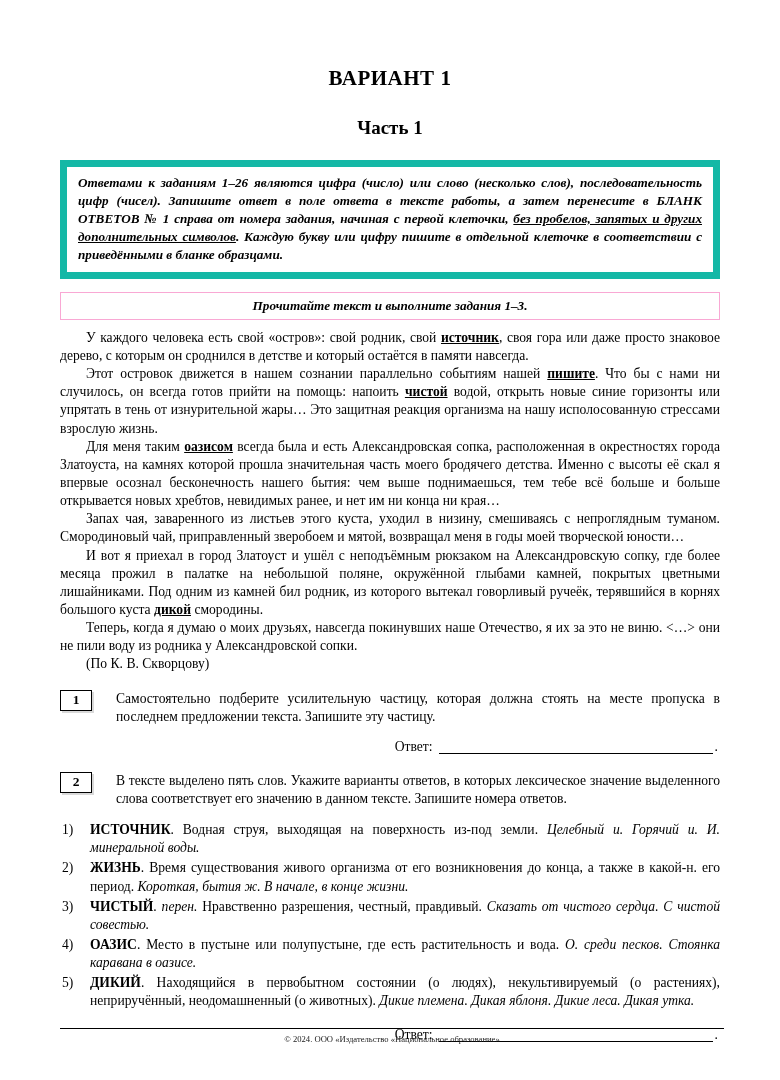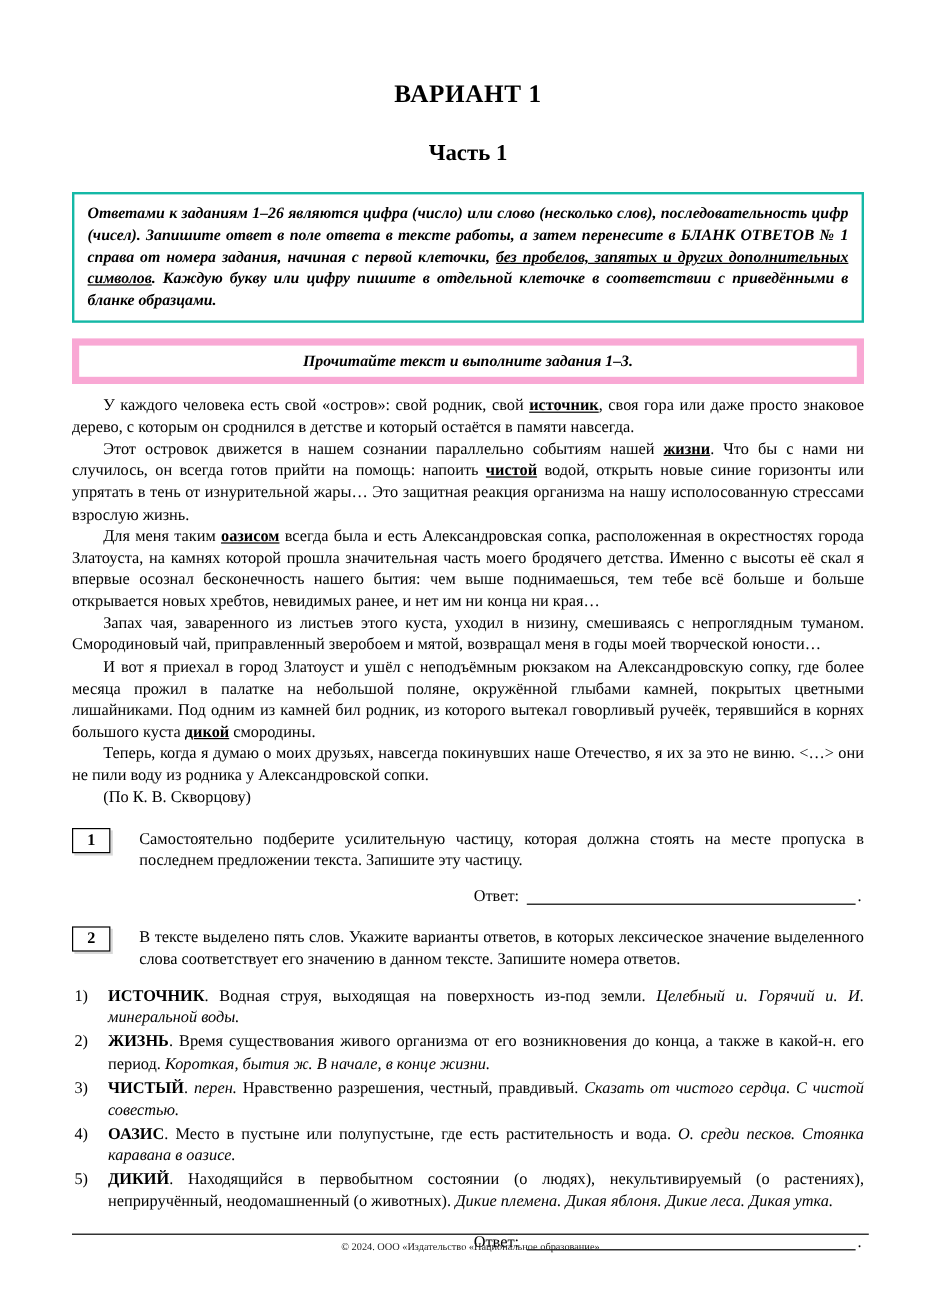--- a/index.html
+++ b/index.html
@@ -35,38 +35,38 @@
   .part-title {
     text-align: center;
     font-size: 19px;
     font-weight: bold;
     margin: 0;
     padding-top: 26px;
   }
 
   
   .instr-box {
-    border: 2px solid #14b8a6;
+    border: 7px solid #14b8a6;
     margin-top: 21px;
     padding: 7px 11px 8px 11px;
     box-sizing: border-box;
   }
   .instr-box p {
     margin: 0;
     font-style: italic;
     font-weight: bold;
     font-size: 13.2px;
     line-height: 1.36;
     text-align: justify;
     text-justify: inter-word;
   }
   .instr-box .u { text-decoration: underline; }
 
   .read-box {
-    border: 6px solid #f9a8d4;
+    border: 1px solid #f9a8d4;
     margin-top: 13px;
     padding: 4px 10px 5px 10px;
     box-sizing: border-box;
     text-align: center;
   }
   .read-box p {
     margin: 0;
     font-style: italic;
     font-weight: bold;
     font-size: 13.2px;
@@ -205,21 +205,21 @@
     <p><span>Ответами к заданиям 1–26 являются цифра (число) или слово (несколько слов), последовательность цифр (чисел). Запишите ответ в поле ответа в тексте работы, а затем перенесите в БЛАНК ОТВЕТОВ № 1 справа от номера задания, начиная с первой клеточки, </span><span class="u">без пробелов, запятых и других дополнительных символов</span><span>. Каждую букву или цифру пишите в отдельной клеточке в соответствии с приведёнными в бланке образцами.</span></p>
   </div>
 
   <div class="read-box">
     <p>Прочитайте текст и выполните задания 1–3.</p>
   </div>
 
   <div class="passage">
     <div id="passage-paragraphs">
         <p><span>У каждого человека есть свой «остров»: свой родник, свой </span><b>источник</b><span>, своя гора или даже просто знаковое дерево, с которым он сроднился в детстве и который остаётся в памяти навсегда.</span></p>
-        <p><span>Этот островок движется в нашем сознании параллельно событиям нашей </span><b>жизни</b><span>. Что бы с нами ни случилось, он всегда готов прийти на помощь: напоить </span><b>чистой</b><span> водой, открыть новые синие горизонты или упрятать в тень от изнурительной жары… Это защитная реакция организма на нашу исполосованную стрессами взрослую жизнь.</span></p>
+        <p><span>Этот островок движется в нашем сознании параллельно событиям нашей </span><b>пишите</b><span>. Что бы с нами ни случилось, он всегда готов прийти на помощь: напоить </span><b>чистой</b><span> водой, открыть новые синие горизонты или упрятать в тень от изнурительной жары… Это защитная реакция организма на нашу исполосованную стрессами взрослую жизнь.</span></p>
         <p><span>Для меня таким </span><b>оазисом</b><span> всегда была и есть Александровская сопка, расположенная в окрестностях города Златоуста, на камнях которой прошла значительная часть моего бродячего детства. Именно с высоты её скал я впервые осознал бесконечность нашего бытия: чем выше поднимаешься, тем тебе всё больше и больше открывается новых хребтов, невидимых ранее, и нет им ни конца ни края…</span></p>
         <p><span>Запах чая, заваренного из листьев этого куста, уходил в низину, смешиваясь с непроглядным туманом. Смородиновый чай, приправленный зверобоем и мятой, возвращал меня в годы моей творческой юности…</span></p>
         <p><span>И вот я приехал в город Златоуст и ушёл с неподъёмным рюкзаком на Александровскую сопку, где более месяца прожил в палатке на небольшой поляне, окружённой глыбами камней, покрытых цветными лишайниками. Под одним из камней бил родник, из которого вытекал говорливый ручеёк, терявшийся в корнях большого куста </span><b>дикой</b><span> смородины.</span></p>
         <p><span>Теперь, когда я думаю о моих друзьях, навсегда покинувших наше Отечество, я их за это не виню. &lt;…&gt; они не пили воду из родника у Александровской сопки.</span></p>
       </div>
     <p class="attribution">(По К. В. Скворцову)</p>
   </div>
 
   <div class="task">
     <div class="task-num">1</div>

